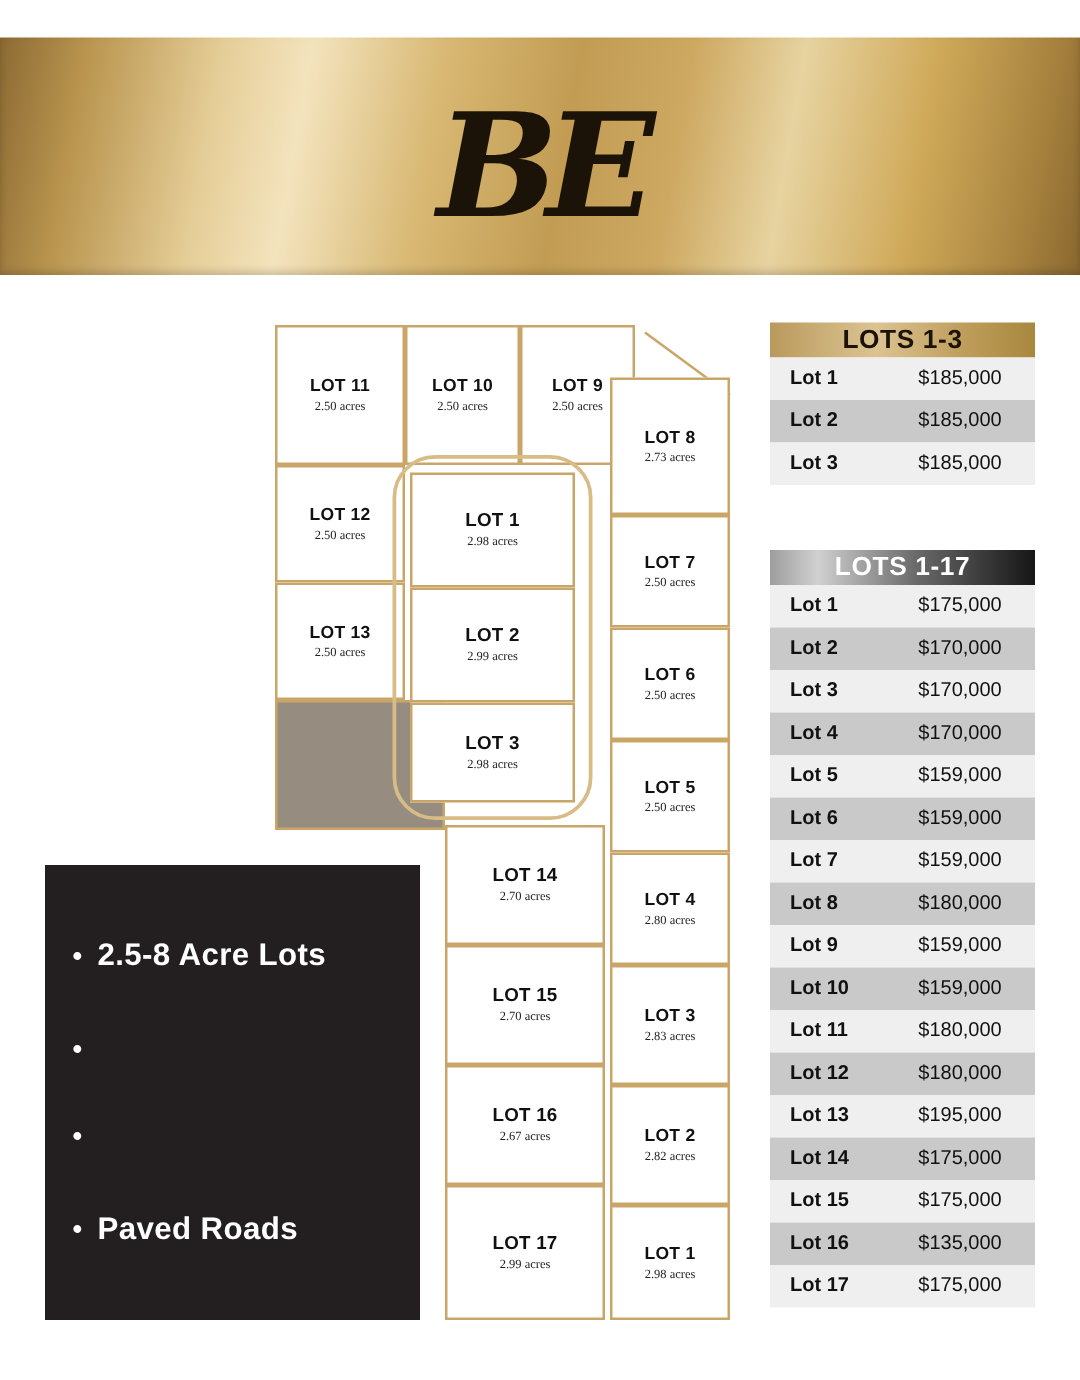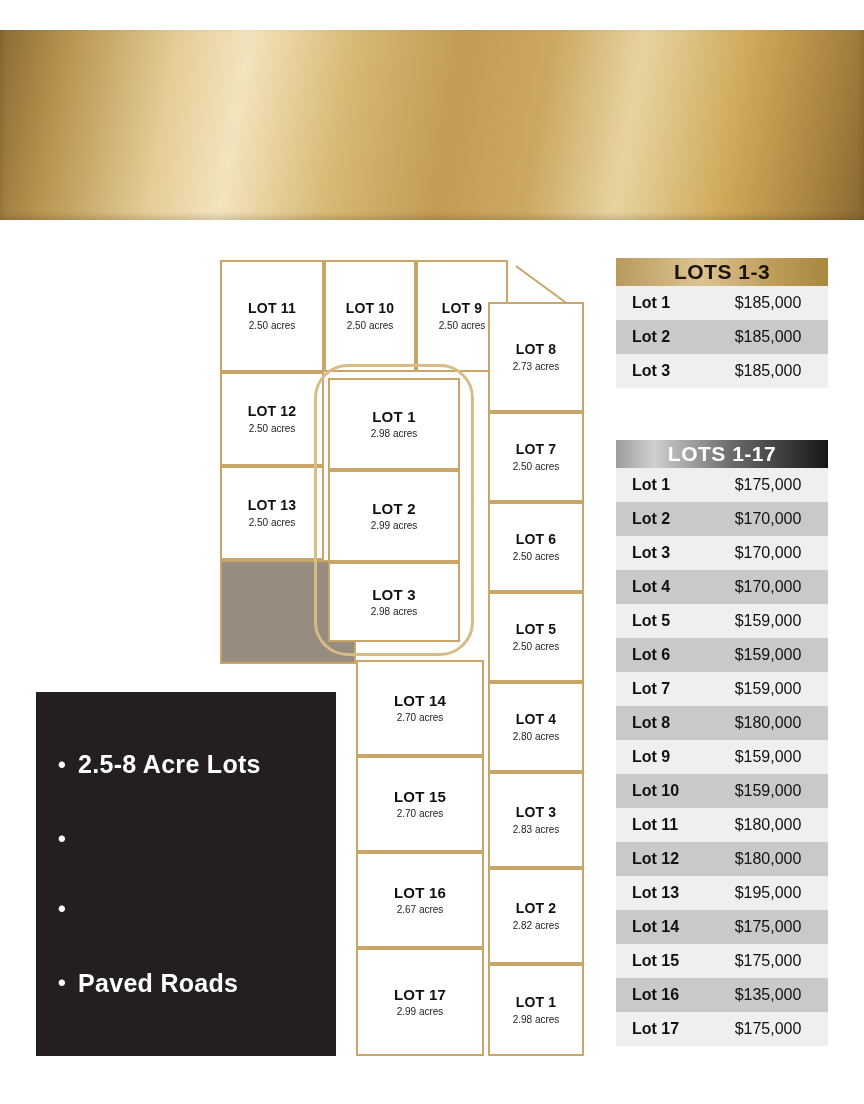--- a/index.html
+++ b/index.html
@@ -89,20 +89,21 @@
   .lot .lot-name {
     font-size: 15px;
     font-weight: bold;
     letter-spacing: 0.2px;
     line-height: 1.1;
   }
   .lot .lot-acres {
     font-size: 10px;
     margin-top: 3px;
     color: #222222;
+    font-family: Liberation Serif, serif;
   }
   .lot.small .lot-name { font-size: 14px; }
 
   .map-frame {
     position: absolute;
     left: 0; top: 0;
     width: 380px; height: 800px;
   }
   .gray-block {
     position: absolute;
@@ -187,20 +188,21 @@
     font-size: 22px;
     margin-right: 12px;
     line-height: 1;
   }
 </style>
 </head>
 <body>
 
 <div class="banner">
   <div class="logo-wrap">
+    <div class="monogram">BE</div>
   </div>
 </div>
 
 <div class="plat">
 
   <svg class="map-frame" viewBox="0 0 380 800" preserveAspectRatio="none">
     <path d="M2,2 L368,2 L368,796 L2,796 Z" fill="none" stroke="none"></path>
     <line x1="300" y1="10" x2="368" y2="60" stroke="#c9a668" stroke-width="2"></line>
     <line x1="300" y1="110" x2="368" y2="110" stroke="#c9a668" stroke-width="2"></line>
   </svg>

